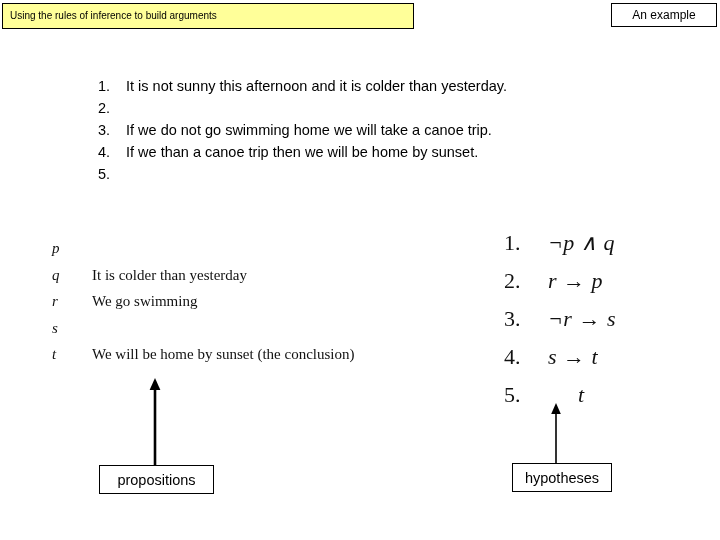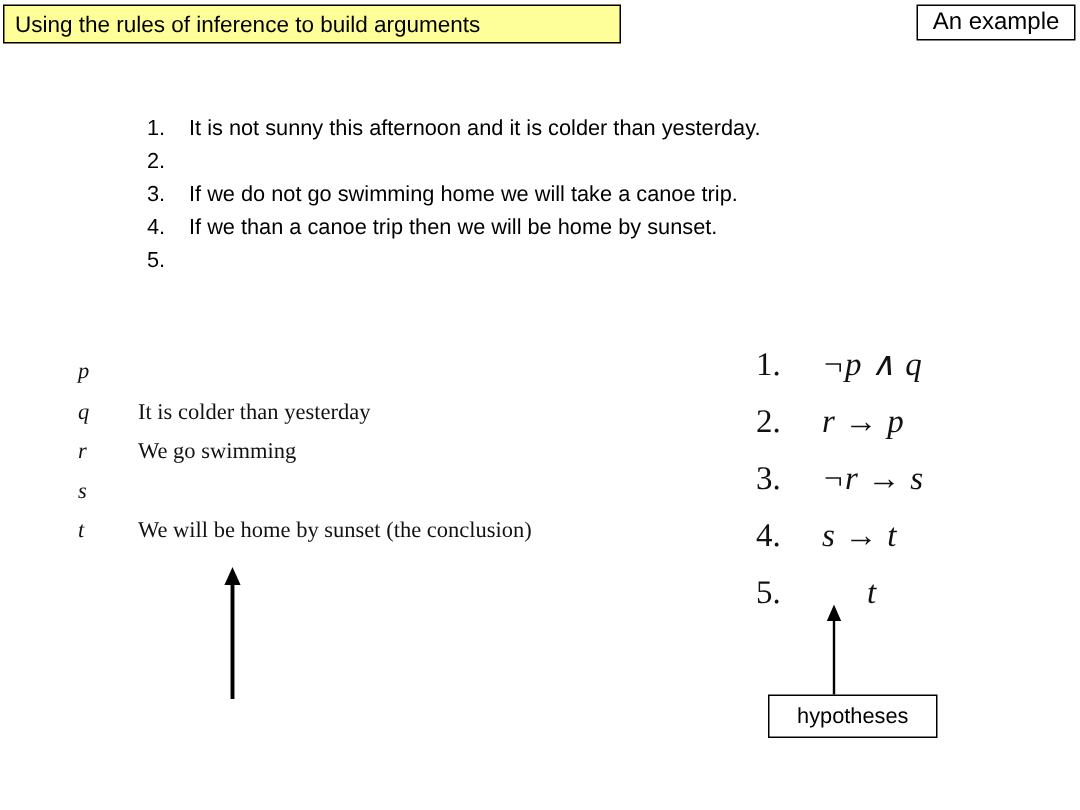--- a/index.html
+++ b/index.html
@@ -30,42 +30,42 @@
     height: 26px;
     background: #ffff99;
     border: 1px solid #000000;
     box-sizing: border-box;
     display: flex;
     align-items: center;
     padding-left: 7px;
   }
   .title-box .title-text {
     font-family: "Liberation Sans", sans-serif;
-    font-size: 15px;
+    font-size: 10px;
     color: #000000;
     line-height: 1;
     white-space: nowrap;
   }
 
   .example-box {
     position: absolute;
     left: 611px;
     top: 3px;
     width: 106px;
     height: 24px;
     background: #ffffff;
     border: 1px solid #000000;
     box-sizing: border-box;
     display: flex;
     align-items: center;
     justify-content: center;
   }
   .example-box .example-text {
     font-family: "Liberation Sans", sans-serif;
-    font-size: 16px;
+    font-size: 12px;
     color: #000000;
     line-height: 1;
     white-space: nowrap;
   }
 
   
   .arg-list {
     position: absolute;
     left: 98px;
     top: 78px;
@@ -162,21 +162,21 @@
   }
   .callout-propositions {
     left: 99px;
     top: 465px;
     width: 115px;
     height: 29px;
   }
   .callout-hypotheses {
     left: 512px;
     top: 463px;
-    width: 113px;
+    width: 100px;
     height: 29px;
   }
 
   
   .arrow {
     position: absolute;
   }
   .arrow-propositions {
     left: 145px;
     top: 378px;
@@ -275,18 +275,21 @@
     </svg>
   </div>
 
   <div class="arrow arrow-hypotheses">
     <svg width="20" height="62" viewBox="0 0 20 62">
       <line x1="10" y1="62" x2="10" y2="9" stroke="#000000" stroke-width="1.6"></line>
       <polygon points="10,0 5.2,11 14.8,11" fill="#000000"></polygon>
     </svg>
   </div>
 
+  <div class="callout callout-propositions">
+    <span>propositions</span>
+  </div>
 
   <div class="callout callout-hypotheses">
     <span>hypotheses</span>
   </div>
 
 </div>
 
 </body></html>

